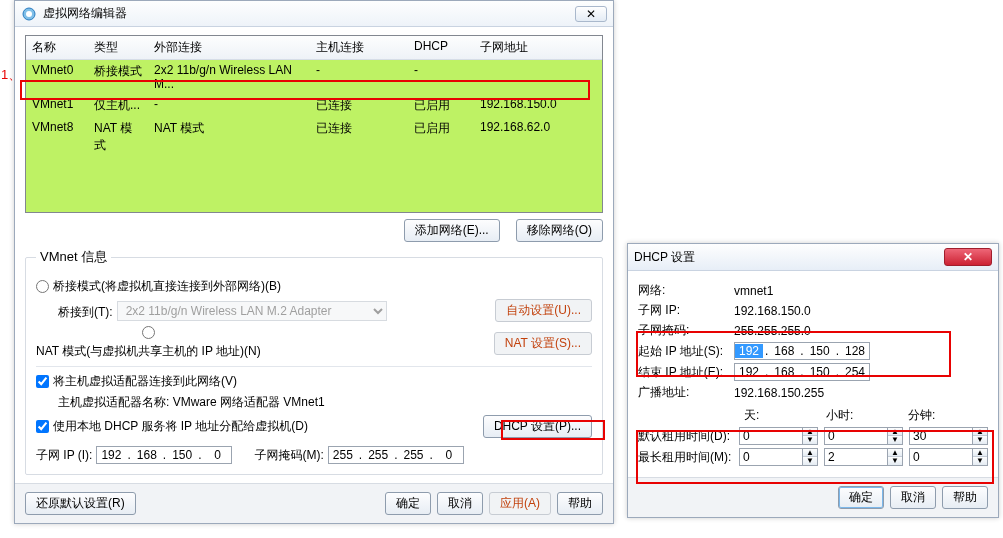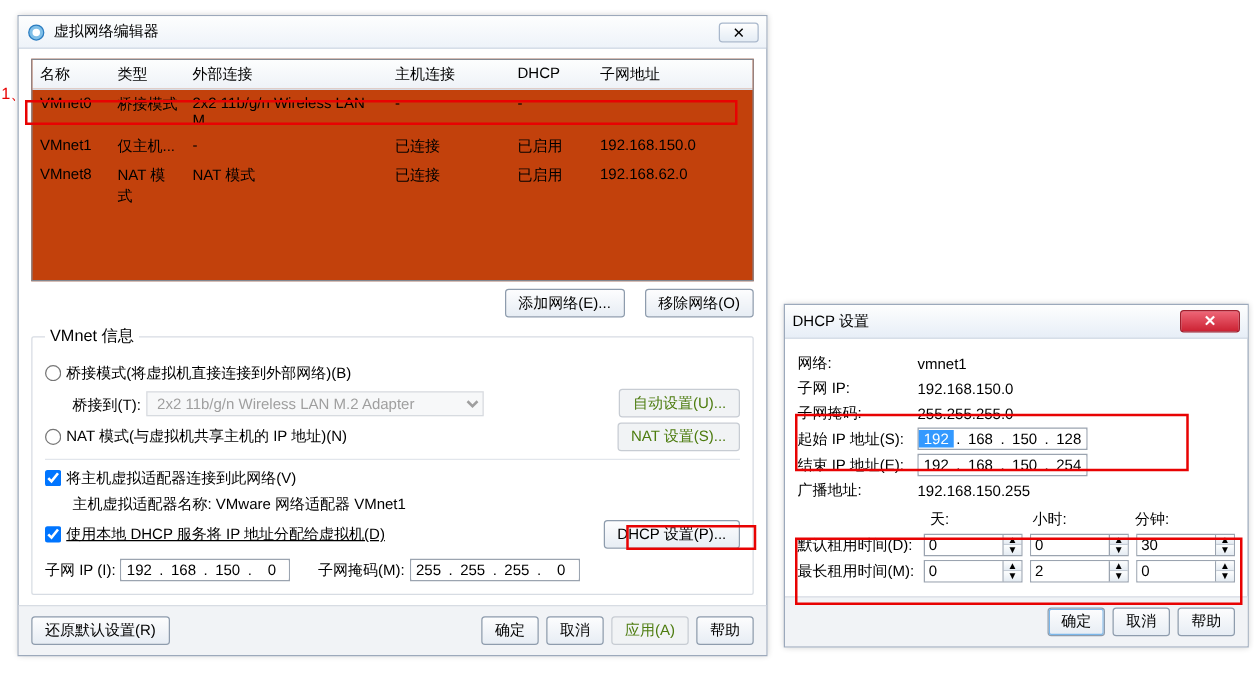--- a/index.html
+++ b/index.html
@@ -7,29 +7,29 @@
 
 .window { position: absolute; border: 1px solid #9ca9bb; background: #fff; box-shadow: 0 0 5px rgba(0,0,0,0.2); }
 .titlebar { display: flex; align-items: center; padding: 4px 6px; background: linear-gradient(#fdfefe,#eef3f9); border-bottom: 1px solid #c9d3e1; }
 .titlebar .icon { width:16px; height:16px; margin-right:6px; display:inline-flex; align-items:center; justify-content:center; }
 .titlebar .title { flex:1; }
 .titlebar .close-x { border:1px solid #a9b8cc; border-radius:3px; padding:0 10px; font-size:12px; background:linear-gradient(#fefefe,#e4ecf5); cursor:pointer; }
 .red-close { background: linear-gradient(#e67,#c23); color:#fff; border:1px solid #a01e2c; padding:1px 18px; border-radius:3px; font-weight:bold; cursor:pointer; }
 
 .win-body { padding: 8px 10px; }
 
-.table-wrap { border:1px solid #828790; background:#c2410c; font-size:12px; }
+.table-wrap { border:1px solid #828790; background:#bef264; font-size:12px; }
 .table-head { display:flex; background:linear-gradient(#fdfefe,#eef2f7); border-bottom:1px solid #d6dde7; }
 .table-head div, .table-row div { padding:3px 6px; }
 .table-row { display:flex; }
 .col-name{width:62px;} .col-type{width:60px;} .col-ext{width:162px;} .col-host{width:98px;} .col-dhcp{width:66px;} .col-subnet{width:120px;}
 .table-body { height:152px; }
 
 .btn { border:1px solid #8e9cad; background:linear-gradient(#fdfdfe,#e7edf4); padding:2px 10px; border-radius:3px; cursor:pointer; font-size:12px; }
-.btn.disabled { color:#4d7c0f; border-color:#c7ccd3; background:#f1f3f5; }
+.btn.disabled { color:#c2410c; border-color:#c7ccd3; background:#f1f3f5; }
 .btn.primary { box-shadow: 0 0 0 1px #7bb7ea inset; }
 
 .group { border:1px solid #d7dce3; border-radius:2px; padding:8px 10px 10px; margin-top:6px; }
 .group legend { font-size:13px; padding:0 4px; }
 
 .radio-row, .check-row { display:flex; align-items:center; gap:4px; margin:4px 0; }
 
 .ip-box { display:inline-flex; border:1px solid #9ba4b0; padding:1px 0; background:#fff; }
 .ip-box span { padding:0 2px; }
 .ip-box input { border:0; width:28px; text-align:center; outline:none; font-size:12px; }
@@ -50,21 +50,21 @@
 .red-lbl { position:absolute; color:#e80202; font-size:13px; }
 
 select.combo { border:1px solid #c7ccd3; padding:1px 4px; font-size:12px; background:#f5f6f7; color:#777; width:270px; }
 </style>
 </head>
 <body>
 
 <span class="red-lbl" style="left:1px; top:66px;">1、</span>
 <span class="red-lbl" style="left:521px; top:412px;">2、</span>
 
-<div class="window" style="left:14px; top:12px; width:600px;">
+<div class="window" style="left:14px; top:0; width:600px;">
   <div class="titlebar">
     <span class="icon">
       <svg width="16" height="16">
           <circle cx="8" cy="8" r="6" fill="#7fbfe8" stroke="#2a7cc0"></circle>
           <circle cx="8" cy="8" r="3" fill="#fff"></circle>
         </svg>
     </span>
     <span class="title">虚拟网络编辑器</span>
     <span class="close-x">✕</span>
   </div>
@@ -123,40 +123,40 @@
         <span style="display:flex; align-items:flex-end; gap:4px;">
           <span>桥接到(T):</span>
           <select class="combo" disabled="">
             <option>2x2 11b/g/n Wireless LAN M.2 Adapter</option>
           </select>
         </span>
         <button class="btn disabled">自动设置(U)...</button>
       </div>
 
       <div class="radio-row" style="justify-content:space-between;">
-        <span style="display:flex; gap:4px;">
+        <span style="display:flex; gap:4px;flex-direction:column;">
           <input type="radio" name="mode" style="">
           <span>NAT 模式(与虚拟机共享主机的 IP 地址)(N)</span>
         </span>
         <button class="btn disabled">NAT 设置(S)...</button>
       </div>
 
 
       <div style="border-top:1px solid #e2e6ec; margin:6px 0;"></div>
 
       <div class="check-row">
         <input type="checkbox" checked="" style="">
         <span>将主机虚拟适配器连接到此网络(V)</span>
       </div>
       <div style="padding-left:22px;">
         <span>主机虚拟适配器名称: VMware 网络适配器 VMnet1</span>
       </div>
 
       <div class="check-row" style="justify-content:space-between;">
-        <span style="display:flex; align-items:center; gap:4px;text-decoration:underline;">
+        <span style="display:flex; align-items:center; gap:4px;">
           <input type="checkbox" checked="" style="">
           <span>使用本地 DHCP 服务将 IP 地址分配给虚拟机(D)</span>
         </span>
         <button class="btn">DHCP 设置(P)...</button>
       </div>
 
       <div style="display:flex; gap:22px; margin-top:8px;">
         <span style="display:flex; align-items:center; gap:4px;justify-content:flex-end;">
           <span>子网 IP (I):</span>
           <span class="ip-box">

